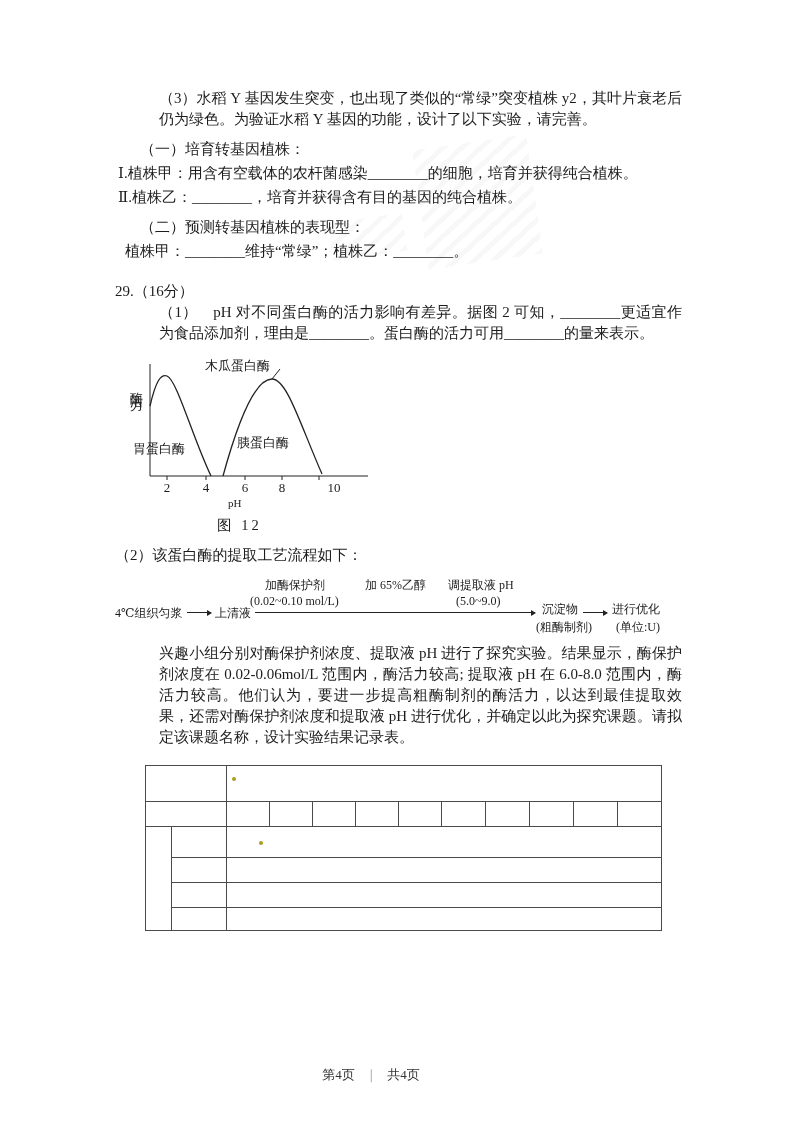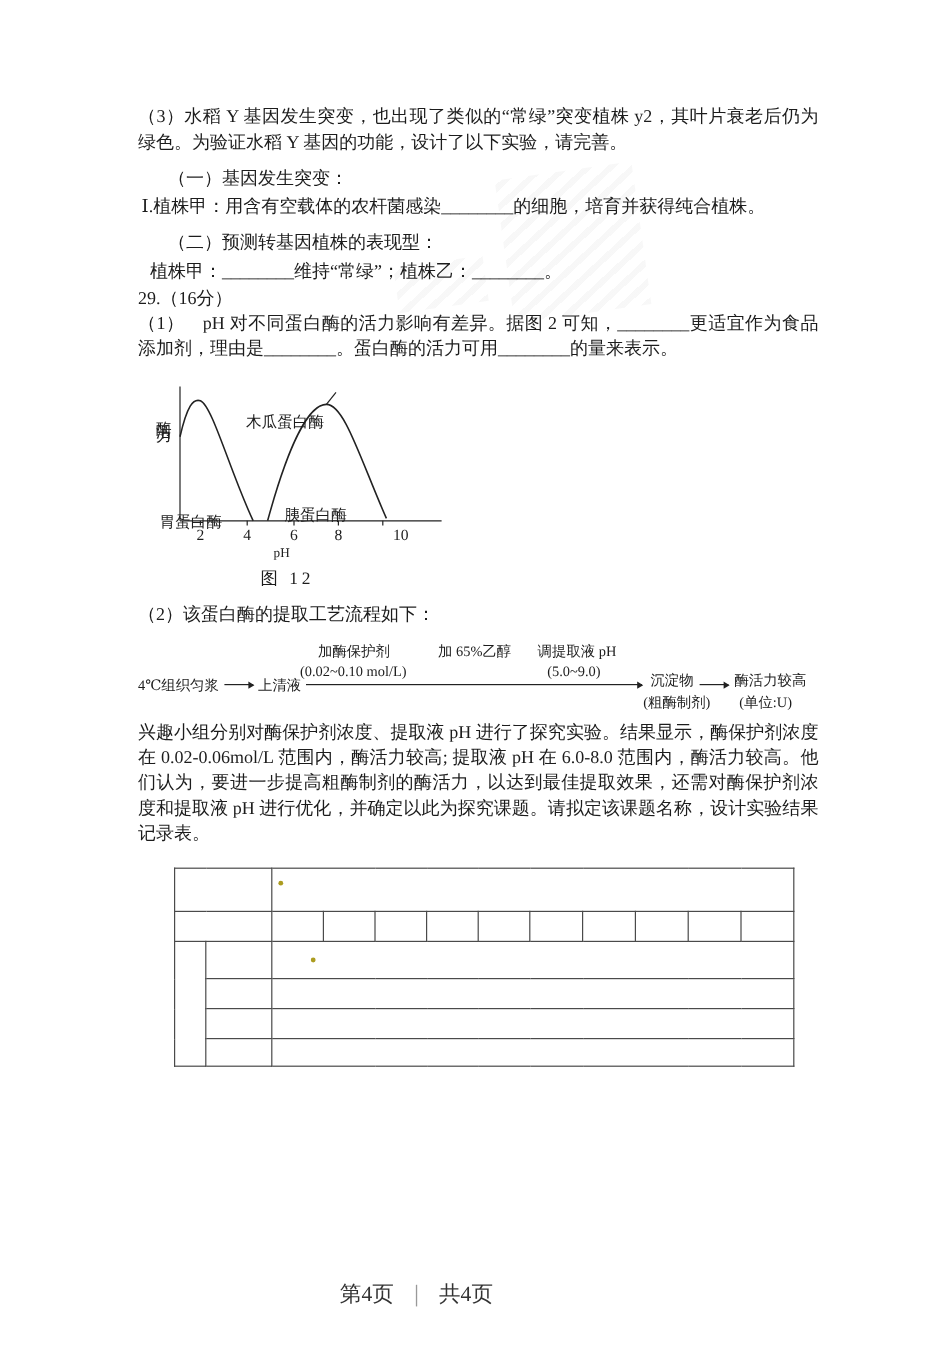--- a/index.html
+++ b/index.html
@@ -3,32 +3,32 @@
 <meta charset="utf-8">
 <style>
   html,body{margin:0;padding:0;}
   body{
     width:793px;height:1122px;position:relative;background:#ffffff;
     font-family:"Liberation Serif","DejaVu Serif",serif;
     color:#1c1c1c;overflow:hidden;
   }
   .content{position:absolute;left:115px;top:88px;width:567px;font-size:15px;line-height:21px;}
   p{margin:0;}
-  .par{text-align:justify;}
+  .par{text-align:justify;margin-left:44px;}
   .sec{padding-left:25px;margin-top:9px;}
   .item{padding-left:3px;margin-top:3px;}
   .pred{padding-left:10px;margin-top:3px;}
-  .q29h{margin-top:1px;}
+  .q29h{margin-top:19px;}
   .part1{margin-top:0;}
   
   .chart{position:relative;width:290px;height:160px;margin:8px 0 0 15px;font-size:13px;}
   .chart svg{position:absolute;left:0;top:0;}
   .ylab{position:absolute;left:-4px;top:30px;writing-mode:vertical-rl;text-orientation:upright;
         letter-spacing:3px;font-size:13px;}
-  .clbl{position:absolute;white-space:nowrap;margin-top:28px;}
+  .clbl{position:absolute;white-space:nowrap;}
   .lbl-papain{left:75px;top:3px;}
   .lbl-pepsin{left:3px;top:86px;}
   .lbl-trypsin{left:107px;top:80px;}
   .tick{position:absolute;top:125px;width:20px;text-align:center;font-size:13px;}
   .t0{left:27px;}.t1{left:66px;}.t2{left:105px;}.t3{left:142px;}.t4{left:194px;}
   .xlab{position:absolute;left:98px;top:141px;font-size:11px;}
   .caption{margin:3px 0 0 102px;font-size:14.5px;letter-spacing:3px;}
   .part2{margin-top:9px;}
   
   .flow{position:relative;height:64px;margin-top:8px;font-size:12px;line-height:14px;}
@@ -52,38 +52,39 @@
   .ar3{left:468px;top:38px;width:24px;}
   .analysis{margin-top:5px;}
   
   table.rt{table-layout:fixed;width:516px;border-collapse:collapse;margin:17px 0 0 30px;}
   table.rt td{border:1px solid #4a4a4a;padding:0;}
   td.topcell{vertical-align:top;}
   .dot{display:inline-block;width:4px;height:4px;border-radius:50%;background:#ac9c20;}
   .dot-a{margin:7px 0 0 5px;}
   .dot-b{margin:0 0 2px 32px;}
   
-  .footer{position:absolute;left:0;top:1066px;width:694px;text-align:center;font-size:18px;color:#333;}
+  .footer{position:absolute;left:0;top:1066px;width:694px;text-align:center;font-size:13px;color:#333;padding-left:24px;}
   .footer .sep{color:#999;margin:0 10px;}
   .wm{position:absolute;opacity:0.55;pointer-events:none;
       background:repeating-linear-gradient(-35deg,rgba(160,160,160,0.14) 0 5px,transparent 5px 13px);}
   .wm1{left:420px;top:142px;width:115px;height:120px;transform:rotate(-8deg);}
   .wm2{left:330px;top:218px;width:75px;height:38px;transform:rotate(-8deg);}
 </style>
 </head>
 <body>
 
 <div class="wm wm1"></div>
 <div class="wm wm2"></div>
 
 <div class="content">
 
   <p class="par">（3）水稻 Y 基因发生突变，也出现了类似的“常绿”突变植株 y2，其叶片衰老后仍为绿色。为验证水稻 Y 基因的功能，设计了以下实验，请完善。</p>
-  <p class="sec">（一）基因发生突变：</p>
+  <p class="sec">（一）培育转基因植株：</p>
   <p class="item">Ⅰ.植株甲：用含有空载体的农杆菌感染________的细胞，培育并获得纯合植株。</p>
+  <p class="item">Ⅱ.植株乙：________，培育并获得含有目的基因的纯合植株。</p>
   <p class="sec">（二）预测转基因植株的表现型：</p>
   <p class="pred">植株甲：________维持“常绿”；植株乙：________。</p>
 
   <p class="q29h">29.（16分）</p>
   <p class="par part1">（1）　pH 对不同蛋白酶的活力影响有差异。据图 2 可知，________更适宜作为食品添加剂，理由是________。蛋白酶的活力可用________的量来表示。</p>
 
   <div class="chart">
     <svg width="260" height="130">
       <line x1="20" y1="12" x2="20" y2="124" stroke="#222" stroke-width="1"></line>
       <line x1="20" y1="124" x2="238" y2="124" stroke="#222" stroke-width="1"></line>
@@ -117,21 +118,21 @@
     <span class="fnode fl-sup">上清液</span>
     <span class="fnode fl-l1a">加酶保护剂</span>
     <span class="fnode fl-l1b">(0.02~0.10 mol/L)</span>
     <span class="fnode fl-l2">加 65%乙醇</span>
     <span class="fnode fl-l3a">调提取液 pH</span>
     <span class="fnode fl-l3b">(5.0~9.0)</span>
     <span class="harrow ar2"></span>
     <span class="fnode fl-p1">沉淀物</span>
     <span class="fnode fl-p2">(粗酶制剂)</span>
     <span class="harrow ar3"></span>
-    <span class="fnode fl-r1">酶活力较高</span>
+    <span class="fnode fl-r1">进行优化</span>
     <span class="fnode fl-r2">(单位:U)</span>
   </div>
 
   <p class="par analysis">兴趣小组分别对酶保护剂浓度、提取液 pH 进行了探究实验。结果显示，酶保护剂浓度在 0.02-0.06mol/L 范围内，酶活力较高; 提取液 pH 在 6.0-8.0 范围内，酶活力较高。他们认为，要进一步提高粗酶制剂的酶活力，以达到最佳提取效果，还需对酶保护剂浓度和提取液 pH 进行优化，并确定以此为探究课题。请拟定该课题名称，设计实验结果记录表。</p>
 
   <table class="rt">
     <colgroup>
       <col style="width:26px">
         <col style="width:55px">
       <col style="width:43px">

